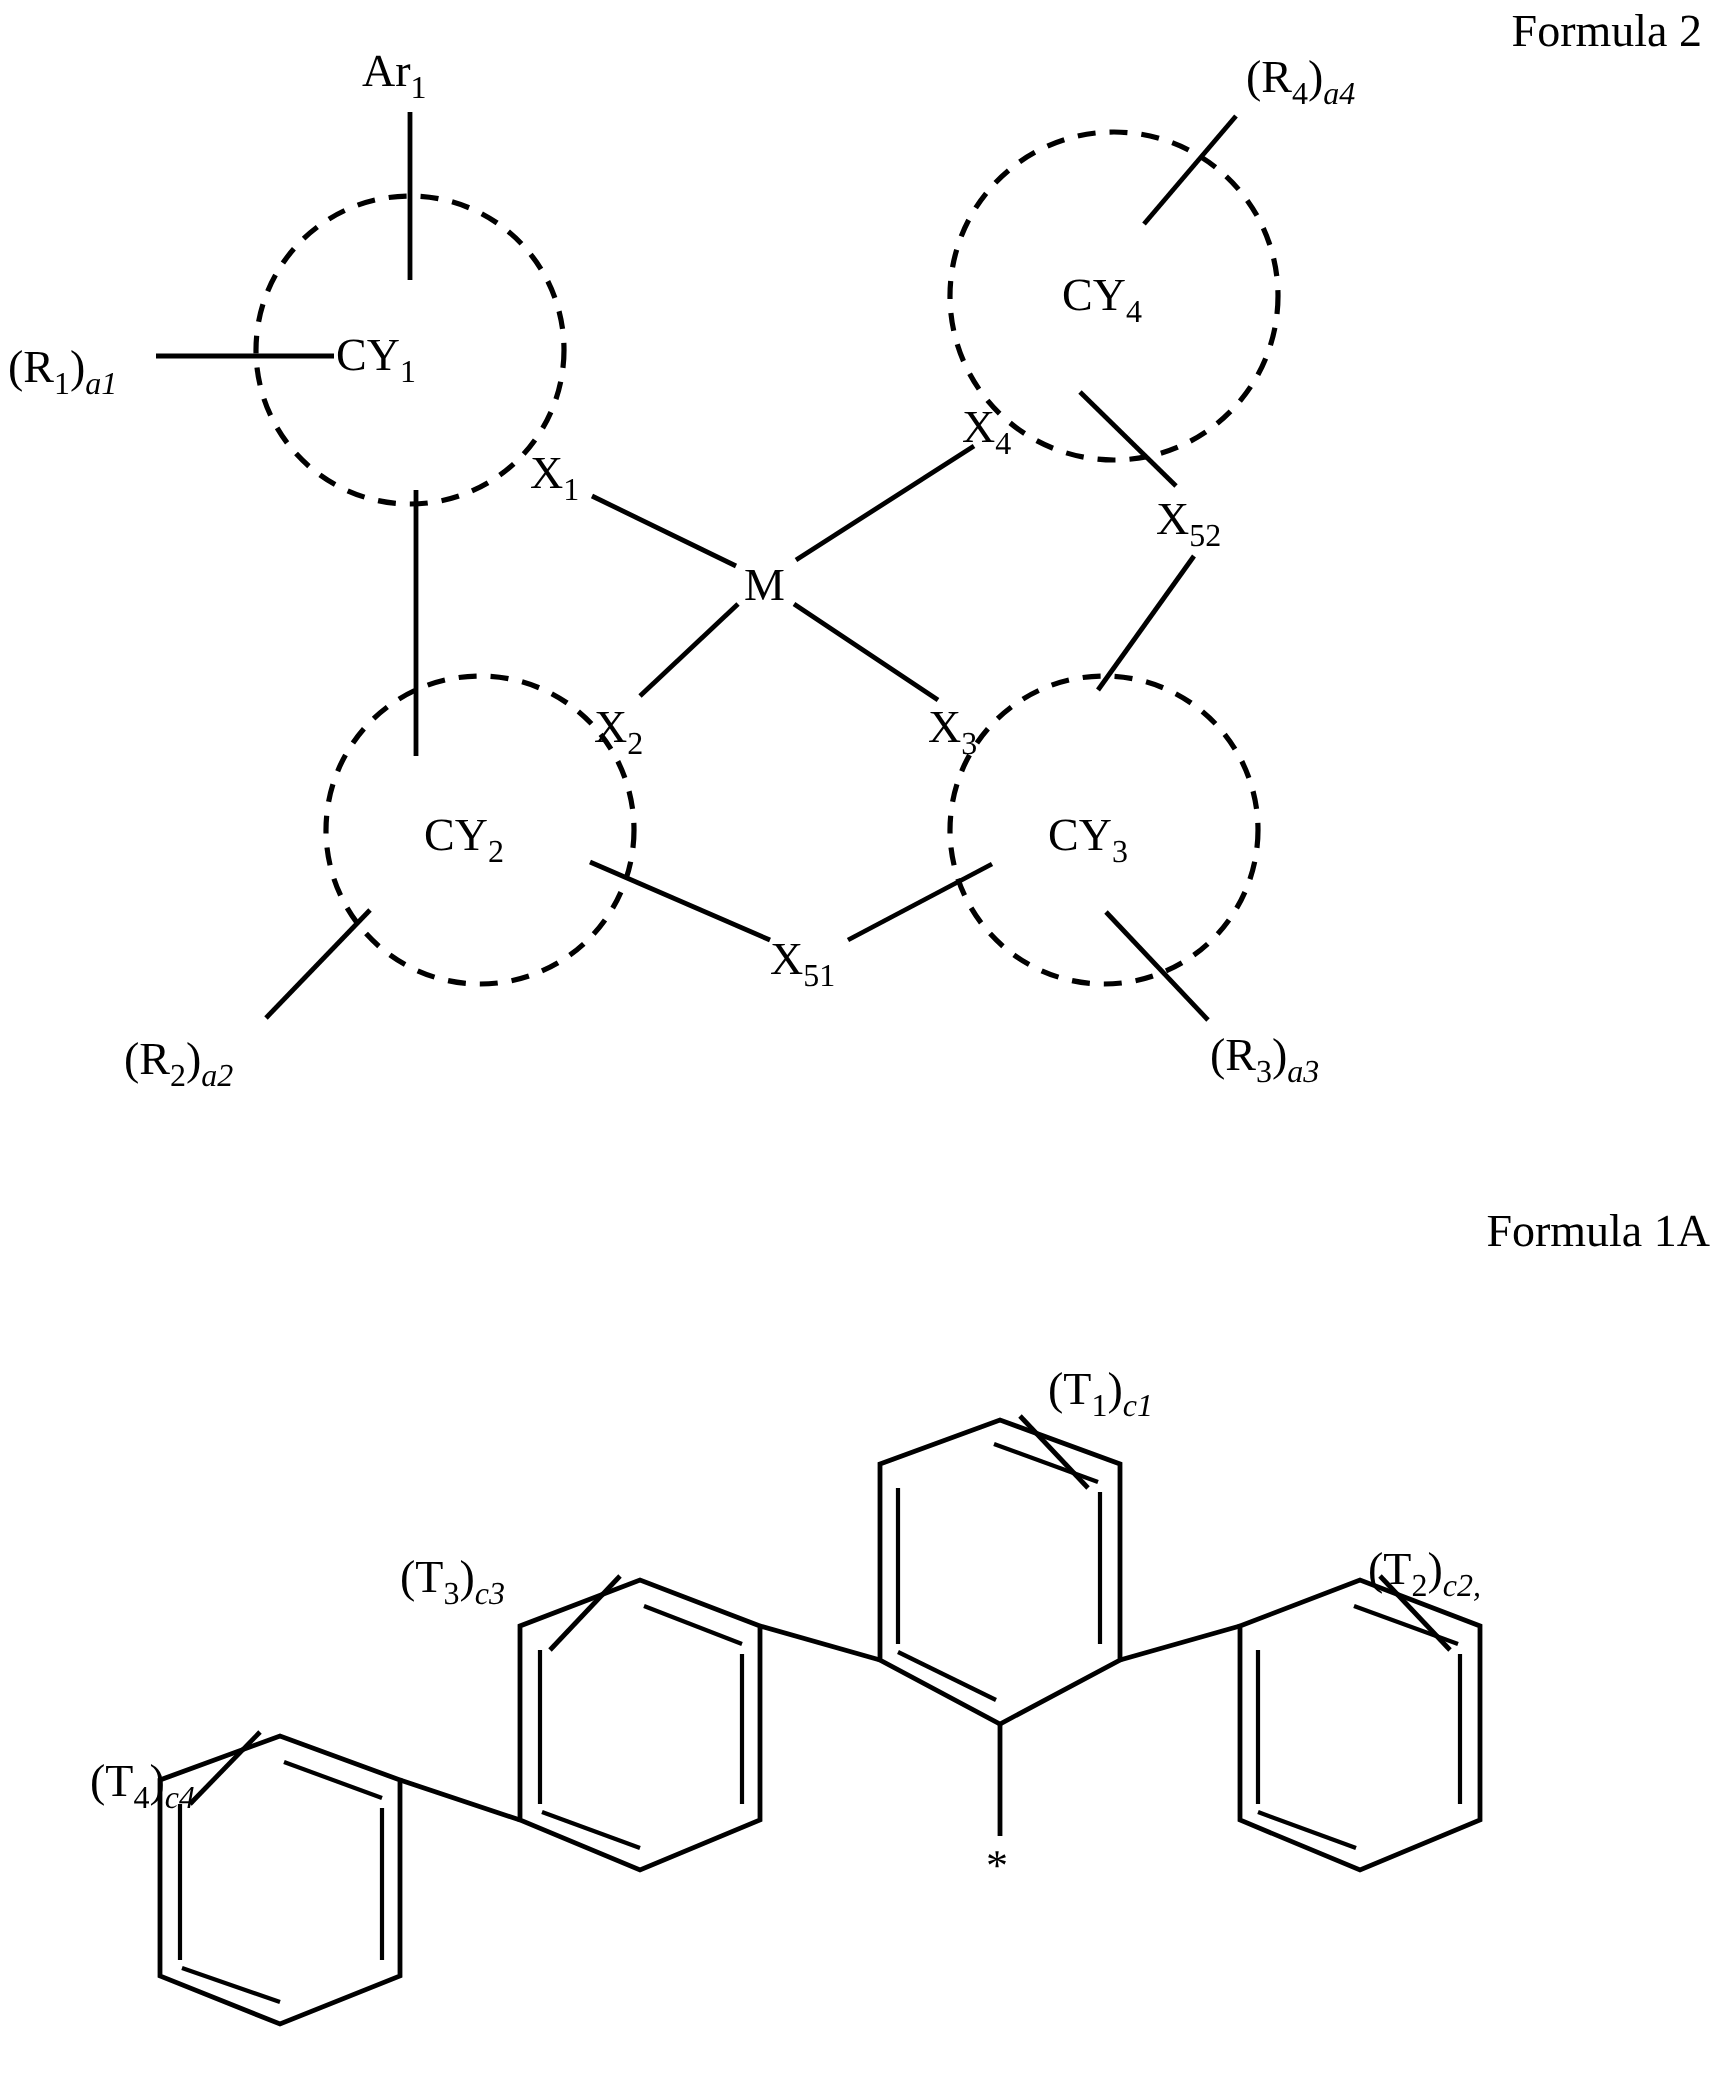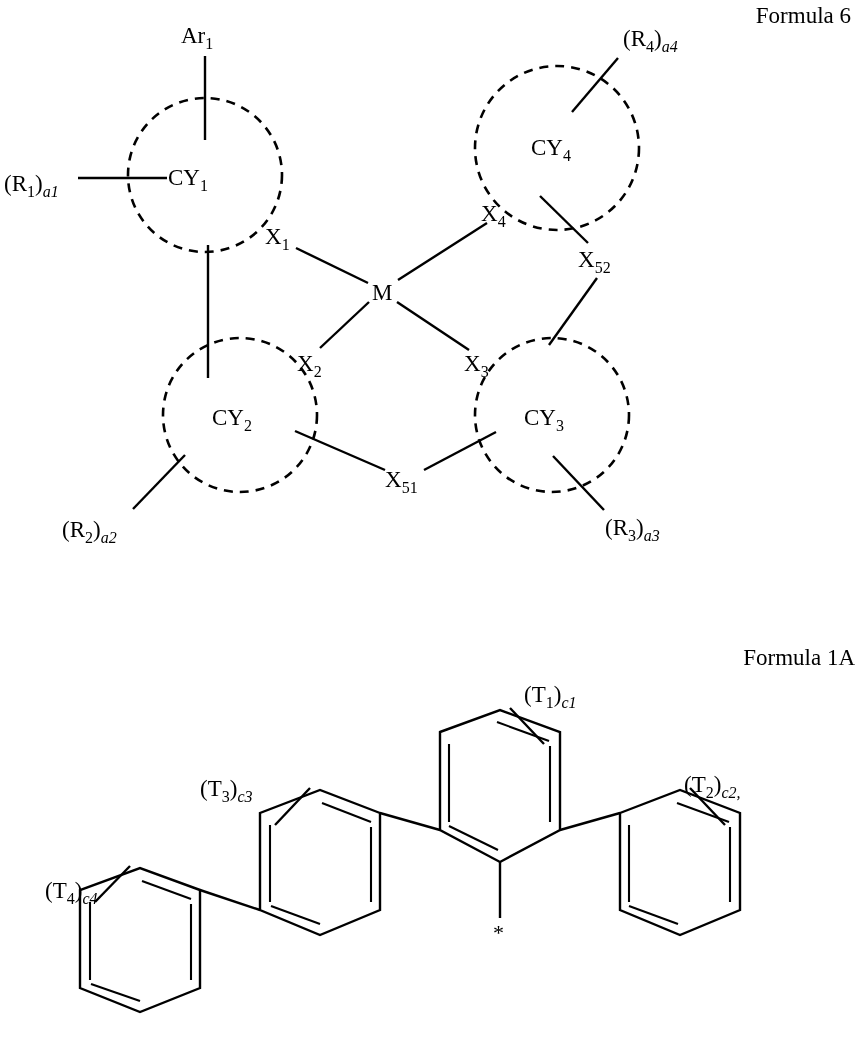--- a/index.html
+++ b/index.html
@@ -22,21 +22,21 @@
     background: #ffffff;
   }
   .formula-caption {
     position: absolute;
     font-family: "Liberation Serif", "DejaVu Serif", serif;
     font-size: 23px;
     color: #000000;
     white-space: nowrap;
   }
   #caption-formula-1 { right: 8px; top: 3px; }
-  #caption-formula-1a { right: 4px; top: 645px; }
+  #caption-formula-1a { right: 4px; top: 603px; }
 
   svg { display: block; }
   .struct-svg {
     position: absolute;
     left: 0;
   }
   #svg-formula-1 { top: 0px; }
   #svg-formula-1a { top: 600px; }
 
   
@@ -78,21 +78,21 @@
     font-family: "Liberation Serif", "DejaVu Serif", serif;
     font-size: 22px;
     fill: #000000;
   }
 </style>
 </head>
 <body>
 
 <div class="page">
 
-  <div class="formula-caption" id="caption-formula-1">Formula 6</div>
+  <div class="formula-caption" id="caption-formula-1">Formula 2</div>
 
   <svg class="struct-svg" id="svg-formula-1" width="859" height="600">
 
     <circle class="ring-dashed" cx="205" cy="175" r="77"></circle>
     <circle class="ring-dashed" cx="240" cy="415" r="77"></circle>
     <circle class="ring-dashed" cx="552" cy="415" r="77"></circle>
     <circle class="ring-dashed" cx="557" cy="148" r="82"></circle>
 
     <line class="bond" x1="205" y1="56" x2="205" y2="140"></line>
 

